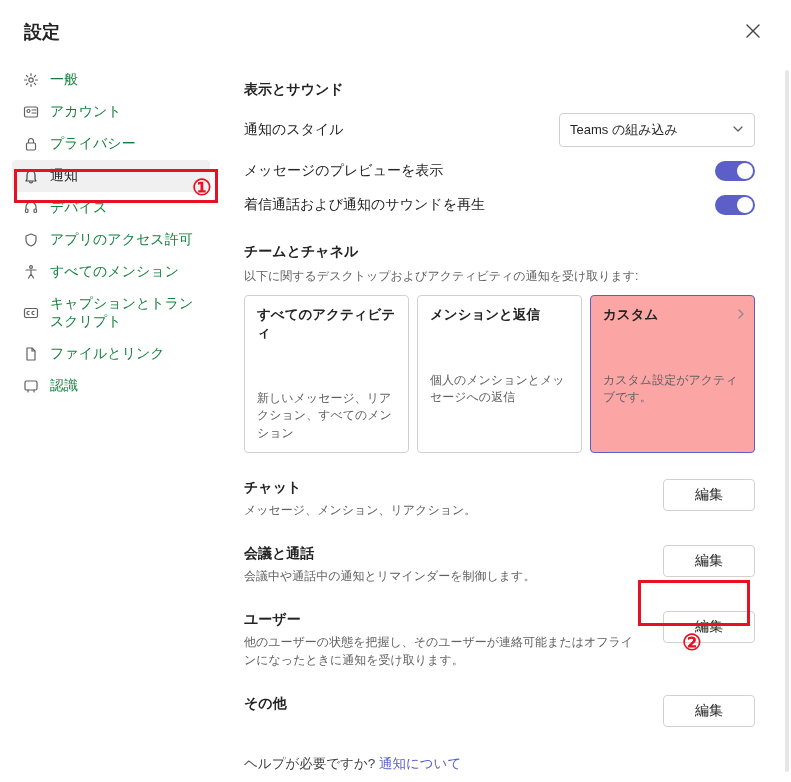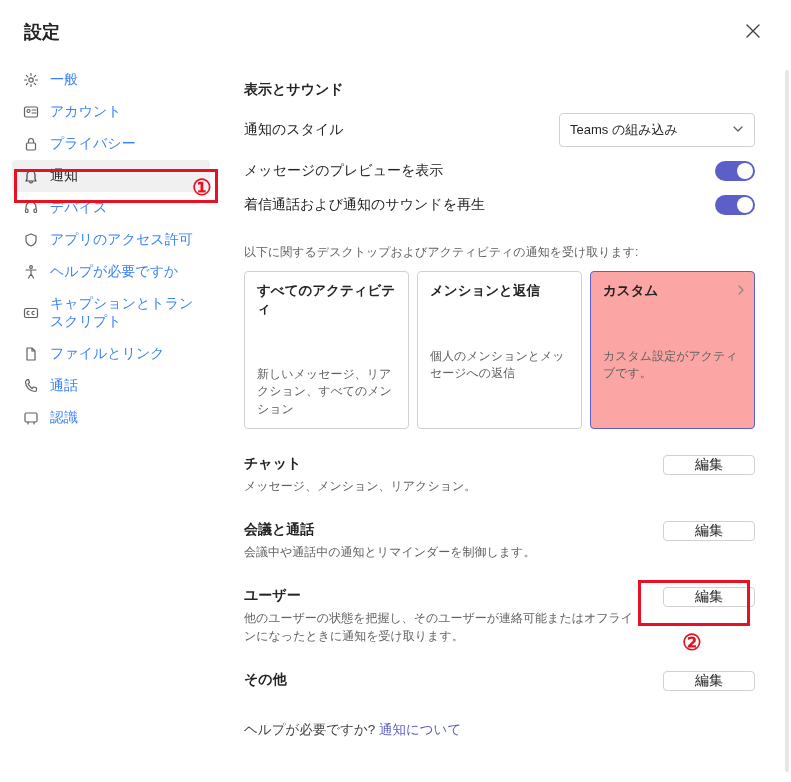--- a/index.html
+++ b/index.html
@@ -23,21 +23,21 @@
     width: 28px; height: 28px; display: flex; align-items: center; justify-content: center;
     background: none; border: none; cursor: pointer; color: #424242;
   }
   .body { display: flex; flex: 1; overflow: hidden; }
 
   
   .sidebar { width: 218px; padding: 10px 8px 10px 12px; }
   .sidebar-item {
     display: flex; align-items: center; gap: 10px;
     padding: 7px 10px; border-radius: 4px; cursor: pointer;
-    color: #3b82f6; font-size: 14px;
+    color: #15803d; font-size: 14px;
   }
   .sidebar-item.selected { background: #f0f0f0; color: #242424; }
   .sidebar-item .icon { width: 18px; height: 18px; display: flex; align-items: center; justify-content: center; flex: 0 0 18px; }
   .sidebar-item svg { stroke: #616161; }
   .sidebar-item.selected svg { stroke: #424242; }
 
   
   .content { flex: 1; padding: 10px 36px 20px 26px; overflow-y: auto; }
   .section { margin-top: 28px; }
   .section:first-child { margin-top: 17px; }
@@ -84,21 +84,21 @@
   .card .chev-right {
     position: absolute; right: 8px; top: 10px; color: #8a8a8a;
   }
 
   
   .group { margin-top: 26px; display: flex; gap: 28px; align-items: flex-start; }
   .group .text { flex: 1; }
   .group-title { font-size: 14px; font-weight: 700; margin-bottom: 4px; }
   .group-desc { font-size: 12px; color: #616161; line-height: 1.5; }
   .edit-btn {
-    min-width: 92px; height: 20px; padding: 0 16px;
+    min-width: 92px; height: 32px; padding: 0 16px;
     border: 1px solid #d1d1d1; border-radius: 4px; background: #fff;
     font-size: 14px; color: #242424; cursor: pointer;
     display: flex; align-items: center; justify-content: center;
     flex: 0 0 auto;
   }
 
   .help-row { margin-top: 28px; font-size: 13.5px; color: #424242; }
   .help-link { color: #5b5fc7; cursor: pointer; }
 
   
@@ -201,21 +201,21 @@
         <span>アプリのアクセス許可</span>
       </div>
 
       <div class="sidebar-item">
         <span class="icon">
           <svg width="16" height="16" viewBox="0 0 16 16" fill="none">
               <circle cx="8" cy="3" r="1.4" stroke-width="1.2"></circle>
               <path d="M3 6h10M8 6v4M8 10l-2.5 4M8 10l2.5 4" stroke-width="1.2" stroke-linecap="round"></path>
             </svg>
         </span>
-        <span>ヘルプが必要ですか</span>
+        <span>すべてのメンション</span>
       </div>
 
       <div class="sidebar-item">
         <span class="icon">
           <svg width="16" height="16" viewBox="0 0 16 16" fill="none">
               <rect x="1.5" y="3.5" width="13" height="9" rx="1.5" stroke-width="1.2"></rect>
               <path d="M6 6.5A1.5 1.5 0 0 0 4 8a1.5 1.5 0 0 0 2 1.5M11 6.5A1.5 1.5 0 0 0 9 8a1.5 1.5 0 0 0 2 1.5" stroke-width="1.2" stroke-linecap="round"></path>
             </svg>
         </span>
         <span>キャプションとトランスクリプト</span>
@@ -224,28 +224,20 @@
       <div class="sidebar-item">
         <span class="icon">
           <svg width="16" height="16" viewBox="0 0 16 16" fill="none">
               <path d="M4 2h5l3 3v9H4V2Z" stroke-width="1.2" stroke-linejoin="round"></path>
               <path d="M9 2v3h3" stroke-width="1.2"></path>
             </svg>
         </span>
         <span>ファイルとリンク</span>
       </div>
 
-      <div class="sidebar-item">
-        <span class="icon">
-          <svg width="16" height="16" viewBox="0 0 16 16" fill="none">
-              <path d="M4 2.5c-1 0-1.5.5-1.5 1.5 0 5 4.5 9.5 9.5 9.5 1 0 1.5-.5 1.5-1.5v-2l-3-1-1.5 1.5C7.5 9 6 7.5 5 6l1.5-1.5-1-3H4Z" stroke-width="1.2" stroke-linejoin="round"></path>
-            </svg>
-        </span>
-        <span>通話</span>
-      </div>
 
       <div class="sidebar-item">
         <span class="icon">
           <svg width="16" height="16" viewBox="0 0 16 16" fill="none">
               <rect x="2" y="3" width="12" height="9" rx="1.5" stroke-width="1.2"></rect>
               <path d="M5 12v2M11 12v2" stroke-width="1.2" stroke-linecap="round"></path>
             </svg>
         </span>
         <span>認識</span>
       </div>
@@ -278,20 +270,21 @@
 
         <div class="row">
           <div class="row-label">着信通話および通知のサウンドを再生</div>
           <div class="toggle on">
               <div class="knob"></div>
             </div>
         </div>
       </div>
 
       <div class="section">
+        <div class="section-title">チームとチャネル</div>
         <div class="section-desc">以下に関するデスクトップおよびアクティビティの通知を受け取ります:</div>
 
         <div class="cards">
           <div class="card">
             <div class="card-title">すべてのアクティビティ</div>
             <div class="card-desc">新しいメッセージ、リアクション、すべてのメンション</div>
           </div>
           <div class="card">
             <div class="card-title">メンションと返信</div>
             <div class="card-desc">個人のメンションとメッセージへの返信</div>

